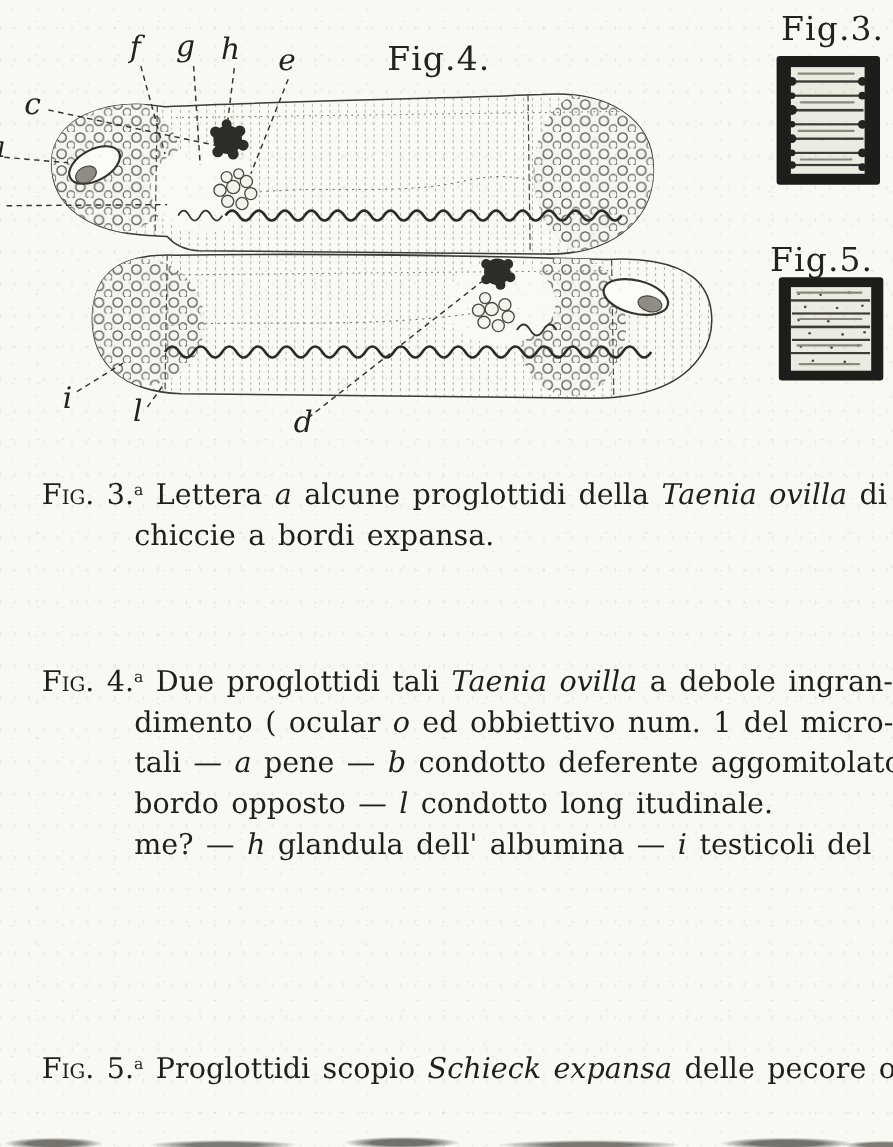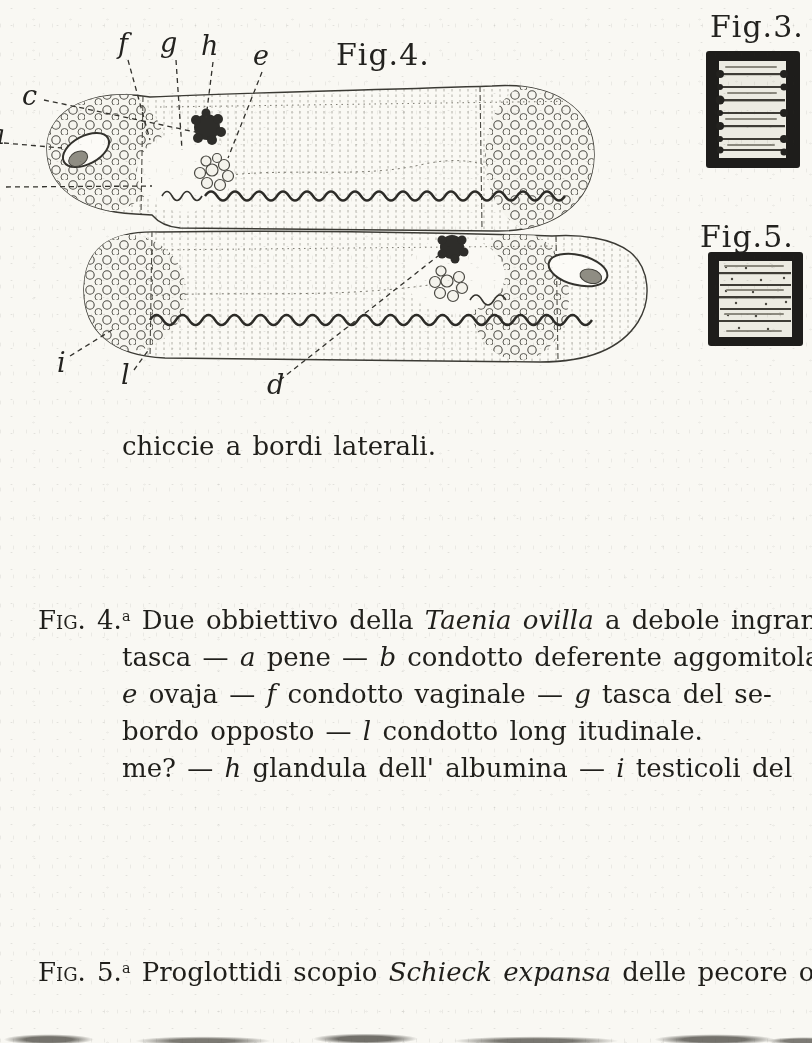--- a/index.html
+++ b/index.html
@@ -176,21 +176,21 @@
   <span class="fig-letter" style="left:118px;top:30px">f</span>
   <span class="fig-letter" style="left:160px;top:29px">g</span>
   <span class="fig-letter" style="left:201px;top:32px">h</span>
   <span class="fig-letter" style="left:253px;top:42px">e</span>
   <span class="fig-letter" style="left:22px;top:82px">c</span>
   <span class="fig-letter" style="left:-11px;top:121px">a</span>
   <span class="fig-letter" style="left:57px;top:349px">i</span>
   <span class="fig-letter" style="left:121px;top:361px">l</span>
   <span class="fig-letter" style="left:267px;top:371px">d</span>
 
-  <span class="fig-title" style="left:336px;top:40px">Fig.4.</span>
+  <span class="fig-title" style="left:352px;top:40px">Fig.4.</span>
   <span class="fig-title" style="left:710px;top:12px">Fig.3.</span>
   <span class="fig-title" style="left:700px;top:222px">Fig.5.</span>
 
   <svg style="left:703px;top:48px" width="102" height="124" viewBox="0 0 102 124">
     <rect x="3" y="3" width="94" height="117" rx="3" fill="#1e1d1b"></rect>
     <rect x="16" y="13" width="67" height="97" fill="#ecebe2"></rect>
     <g fill="#3e3c36">
       <rect x="16" y="25" width="66" height="2.2"></rect>
       <rect x="17" y="38" width="65" height="2"></rect>
       <rect x="16" y="51" width="66" height="2.4"></rect>
@@ -252,27 +252,28 @@
     </g>
     <g fill="#8b897e">
       <rect x="18" y="15" width="60" height="2" rx="1"></rect>
       <rect x="20" y="39" width="58" height="2" rx="1"></rect>
       <rect x="18" y="63" width="60" height="2" rx="1"></rect>
       <rect x="20" y="80" width="56" height="2" rx="1"></rect>
     </g>
   </svg>
 
   <div class="cap" style="top:428px">
-    <div class="line"><span class="run-n">chiccie a bordi laterali.</span></div>
+    <div class="line first"><span class="run-sc">Fig.</span><span class="run-n"> 3.</span><span class="run-sup">a</span><span class="run-n"> Lettera </span><span class="run-i">a</span><span class="run-n"> alcune proglottidi della </span><span class="run-i">Taenia ovilla</span><span class="run-n"> di</span></div>
+    <div class="line"><span class="run-n">chiccie a bordi expansa.</span></div>
   </div>
 
   <div class="cap" style="top:598px">
-    <div class="line first"><span class="run-sc">Fig.</span><span class="run-n"> 4.</span><span class="run-sup">a</span><span class="run-n"> Due obbiettivo della </span><span class="run-i">Taenia ovilla</span><span class="run-n"> a debole ingran-</span></div>
-    <div class="line"><span class="run-n">tasca — </span><span class="run-i">a</span><span class="run-n"> pene — </span><span class="run-i">b</span><span class="run-n"> condotto deferente aggomitolato —</span></div>
-    <div class="line"><span class="run-i">e</span><span class="run-n"> ovaja — </span><span class="run-i">f</span><span class="run-n"> condotto vaginale — </span><span class="run-i">g</span><span class="run-n"> tasca del se-</span></div>
+    <div class="line first"><span class="run-sc">Fig.</span><span class="run-n"> 4.</span><span class="run-sup">a</span><span class="run-n"> Due proglottidi tali </span><span class="run-i">Taenia ovilla</span><span class="run-n"> a debole ingran-</span></div>
+    <div class="line"><span class="run-n">dimento ( ocular </span><span class="run-i">o</span><span class="run-n"> ed obbiettivo num. 1 del micro-</span></div>
+    <div class="line"><span class="run-n">tali — </span><span class="run-i">a</span><span class="run-n"> pene — </span><span class="run-i">b</span><span class="run-n"> condotto deferente aggomitolato —</span></div>
     <div class="line"><span class="run-n">bordo opposto — </span><span class="run-i">l</span><span class="run-n"> condotto long itudinale.</span></div>
     <div class="line"><span class="run-n">me? — </span><span class="run-i">h</span><span class="run-n"> glandula dell' albumina — </span><span class="run-i">i</span><span class="run-n"> testicoli del</span></div>
   </div>
 
   <div class="cap" style="top:950px">
     <div class="line first"><span class="run-sc">Fig.</span><span class="run-n"> 5.</span><span class="run-sup">a</span><span class="run-n"> Proglottidi scopio </span><span class="run-i">Schieck expansa</span><span class="run-n"> delle pecore onde</span></div>
   </div>
 
   <div class="grain"></div>
   <div class="bottom-smudge"></div>

